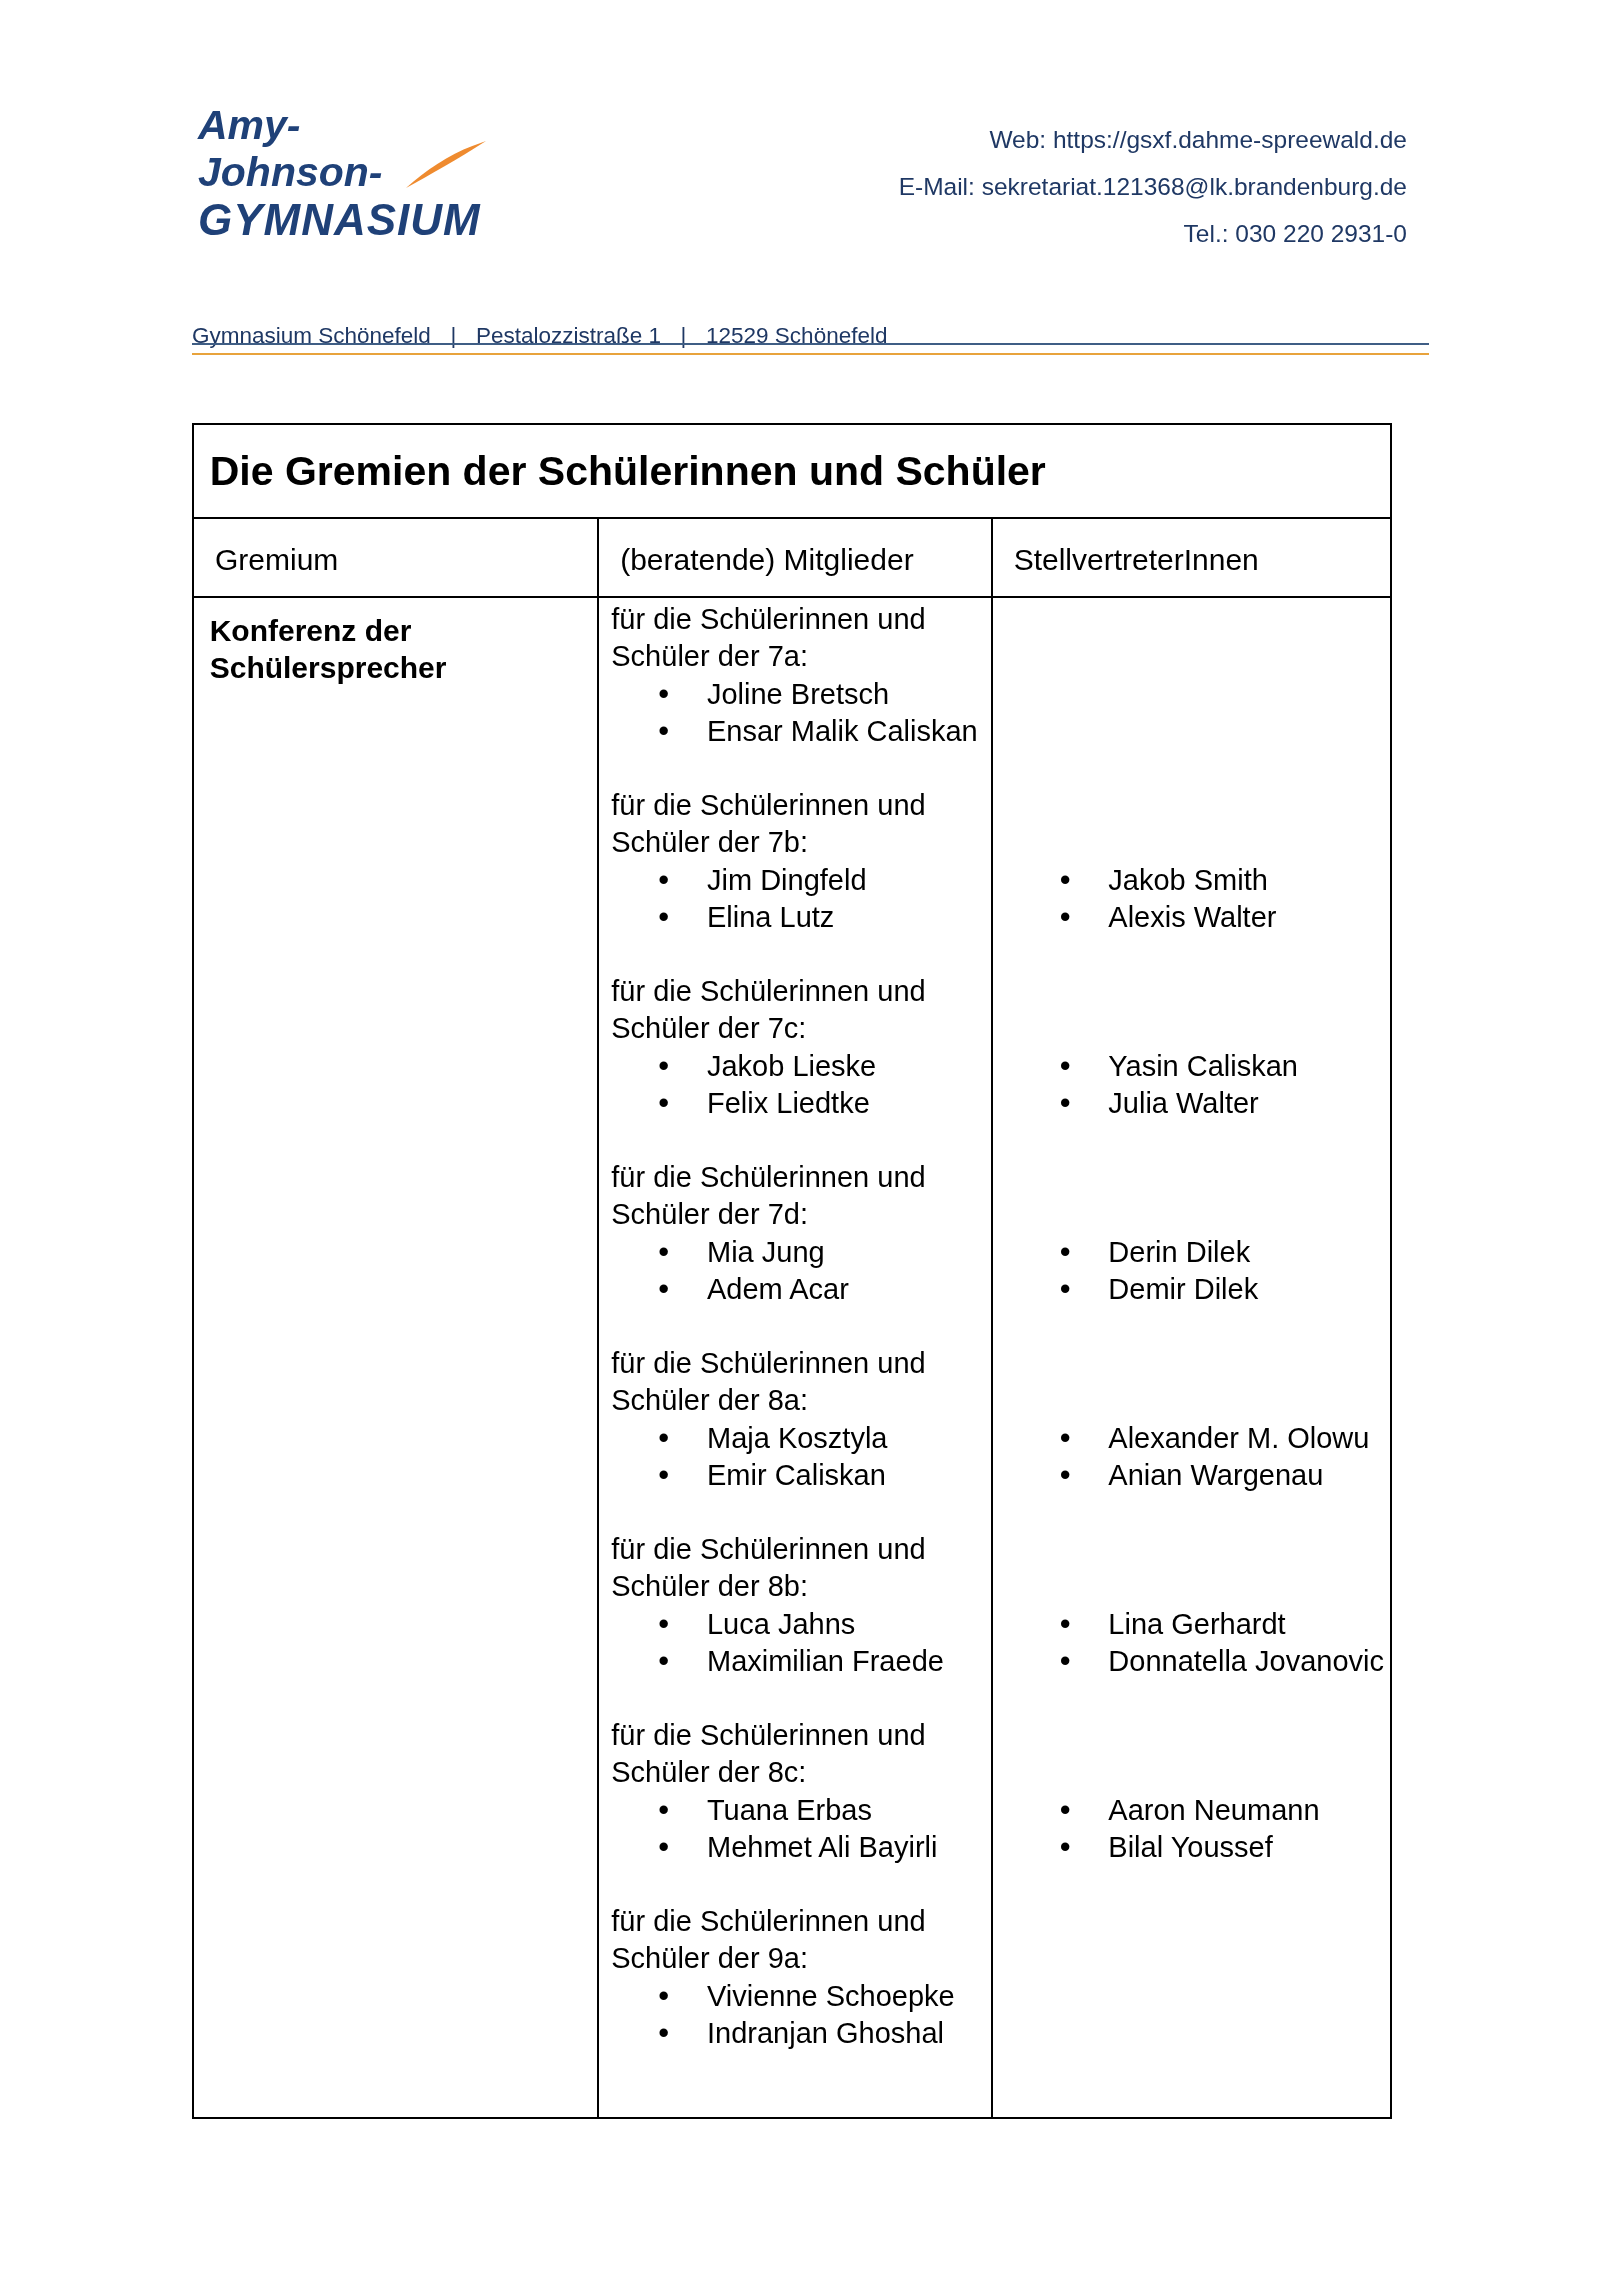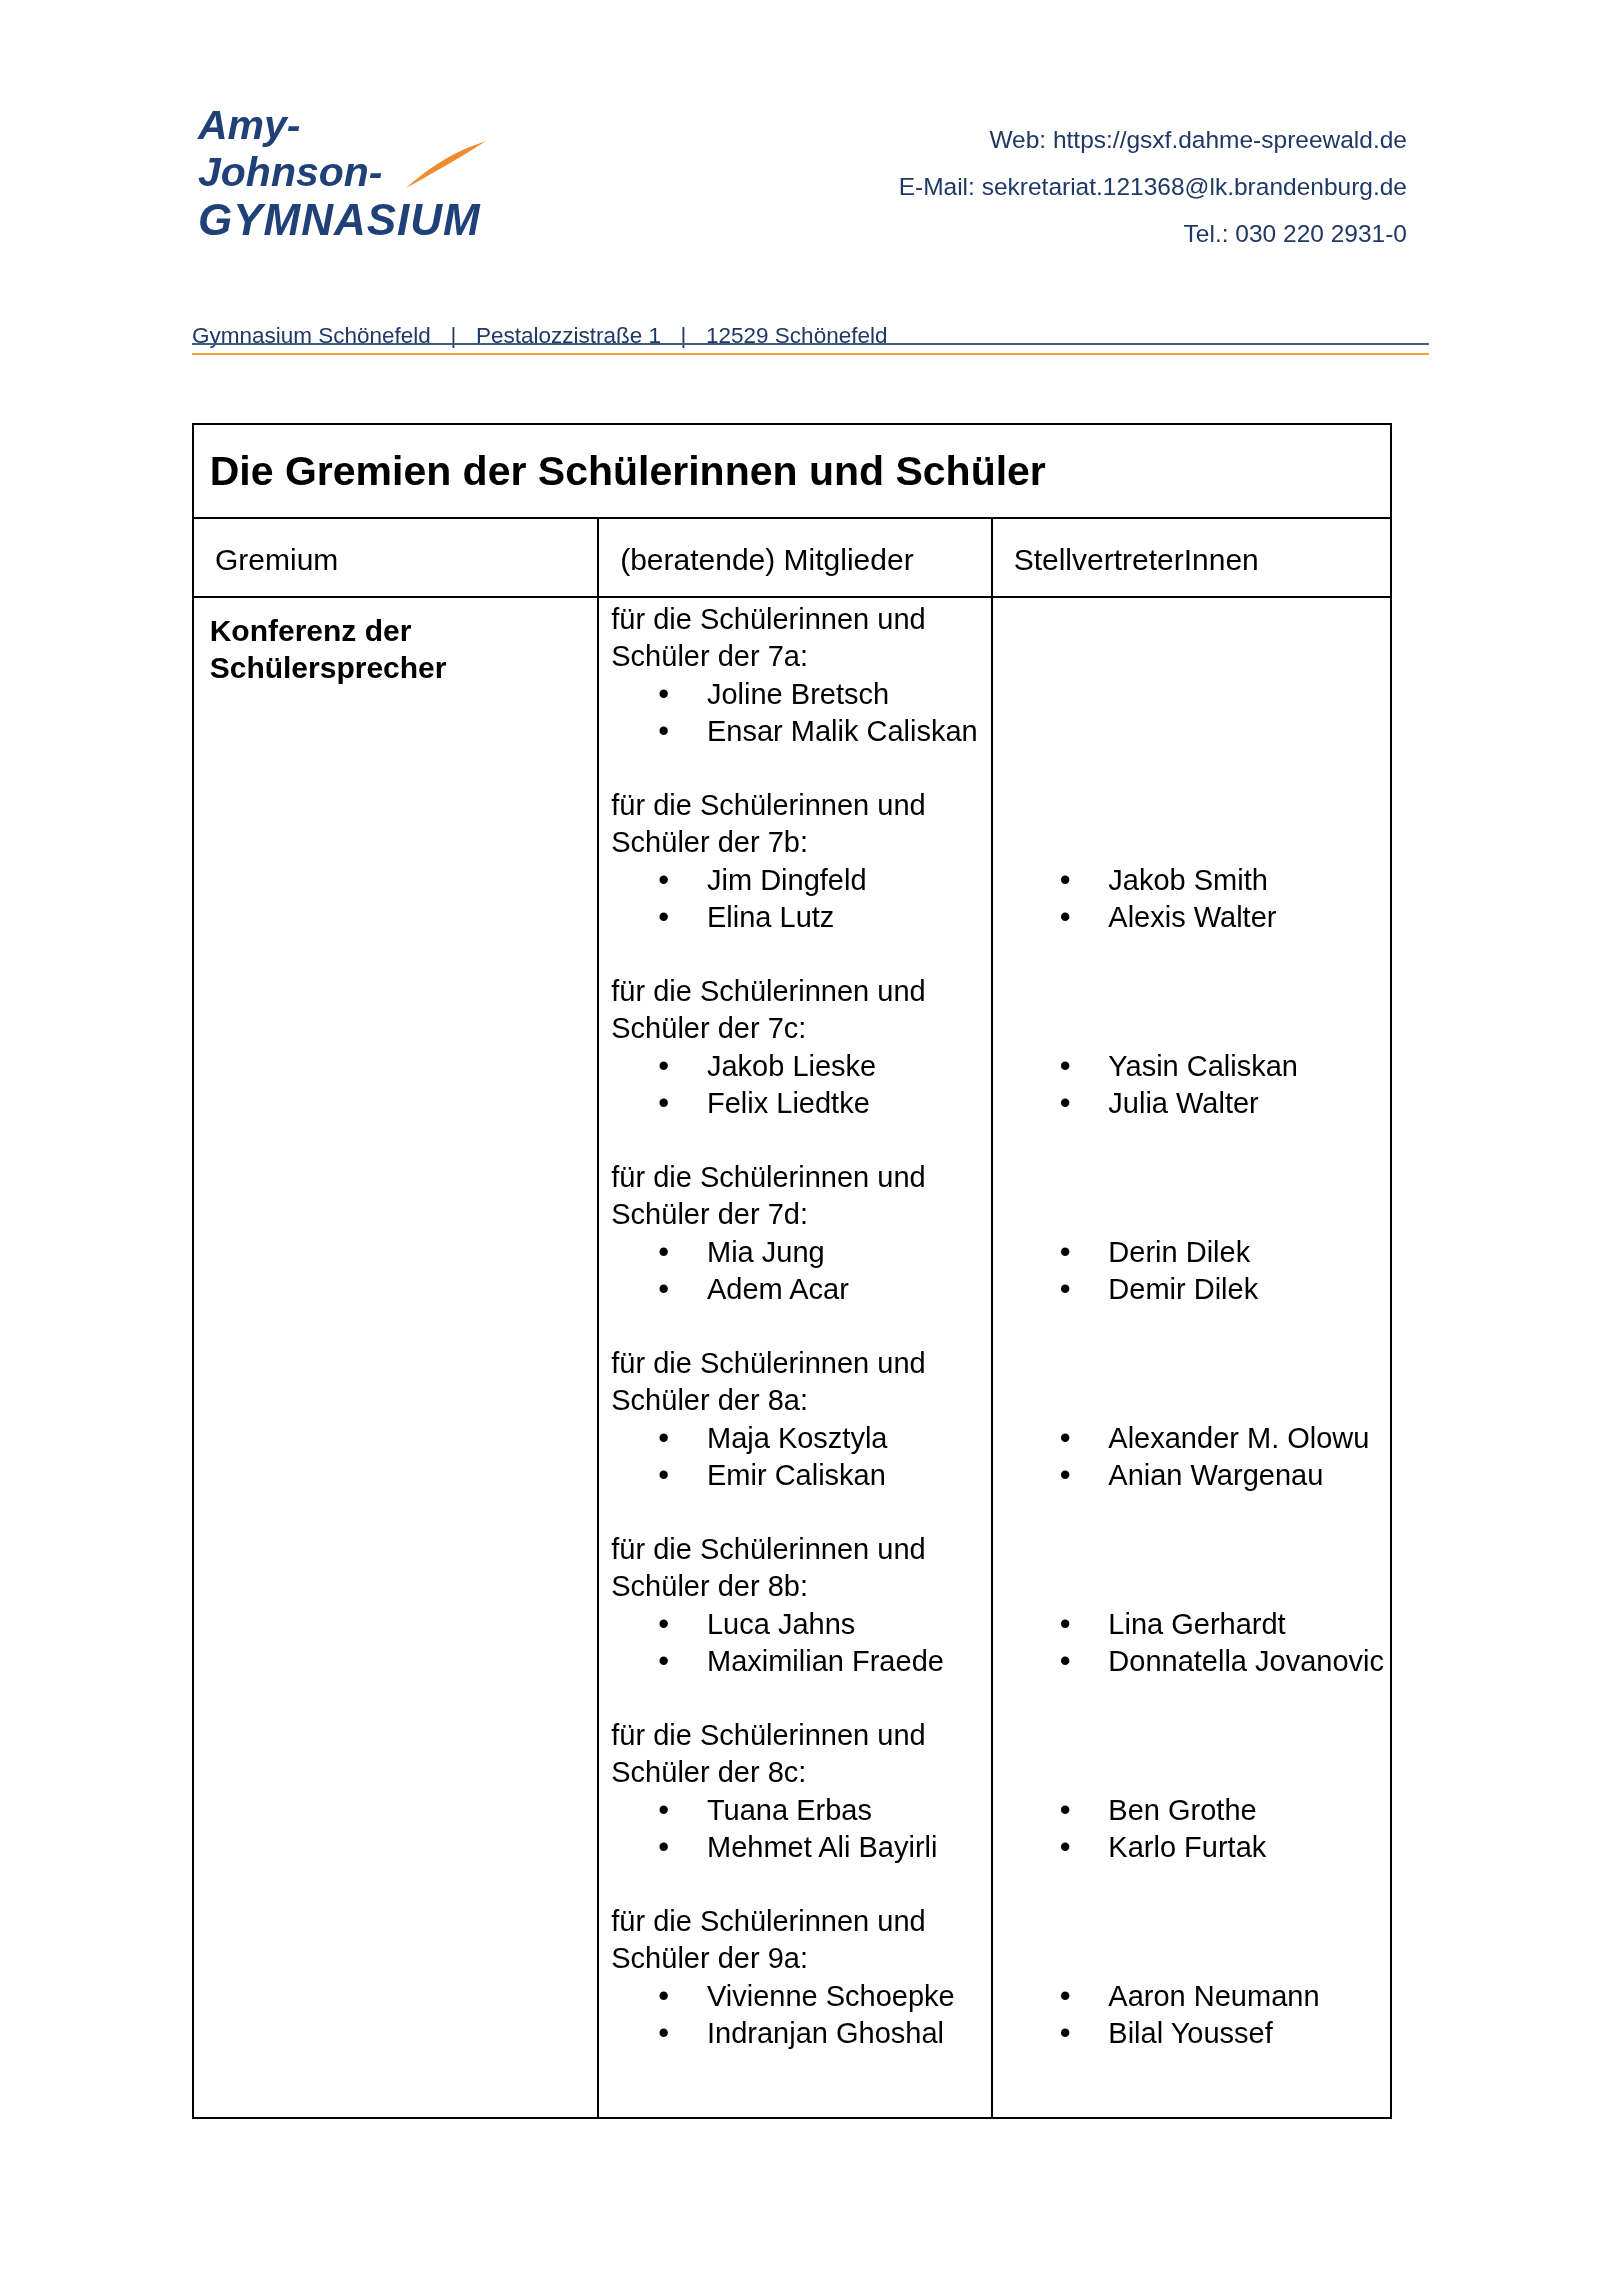--- a/index.html
+++ b/index.html
@@ -181,27 +181,20 @@
           <div class="sec">
             <div class="line spacer"></div>
             <div class="line spacer"></div>
             <div class="line bullet-line"><span class="bullet">•</span><span class="name">Lina Gerhardt</span></div>
             <div class="line bullet-line"><span class="bullet">•</span><span class="name">Donnatella Jovanovic</span></div>
             <div class="line spacer"></div>
           </div>
           <div class="sec">
             <div class="line spacer"></div>
             <div class="line spacer"></div>
-            <div class="line bullet-line"><span class="bullet">•</span><span class="name">Ben Grothe</span></div>
-            <div class="line bullet-line"><span class="bullet">•</span><span class="name">Karlo Furtak</span></div>
-            <div class="line spacer"></div>
-          </div>
-          <div class="sec">
-            <div class="line spacer"></div>
-            <div class="line spacer"></div>
             <div class="line bullet-line"><span class="bullet">•</span><span class="name">Aaron Neumann</span></div>
             <div class="line bullet-line"><span class="bullet">•</span><span class="name">Bilal Youssef</span></div>
             <div class="line spacer"></div>
           </div>
         </div>
     </div>
   </div>
 
 </div>
 

